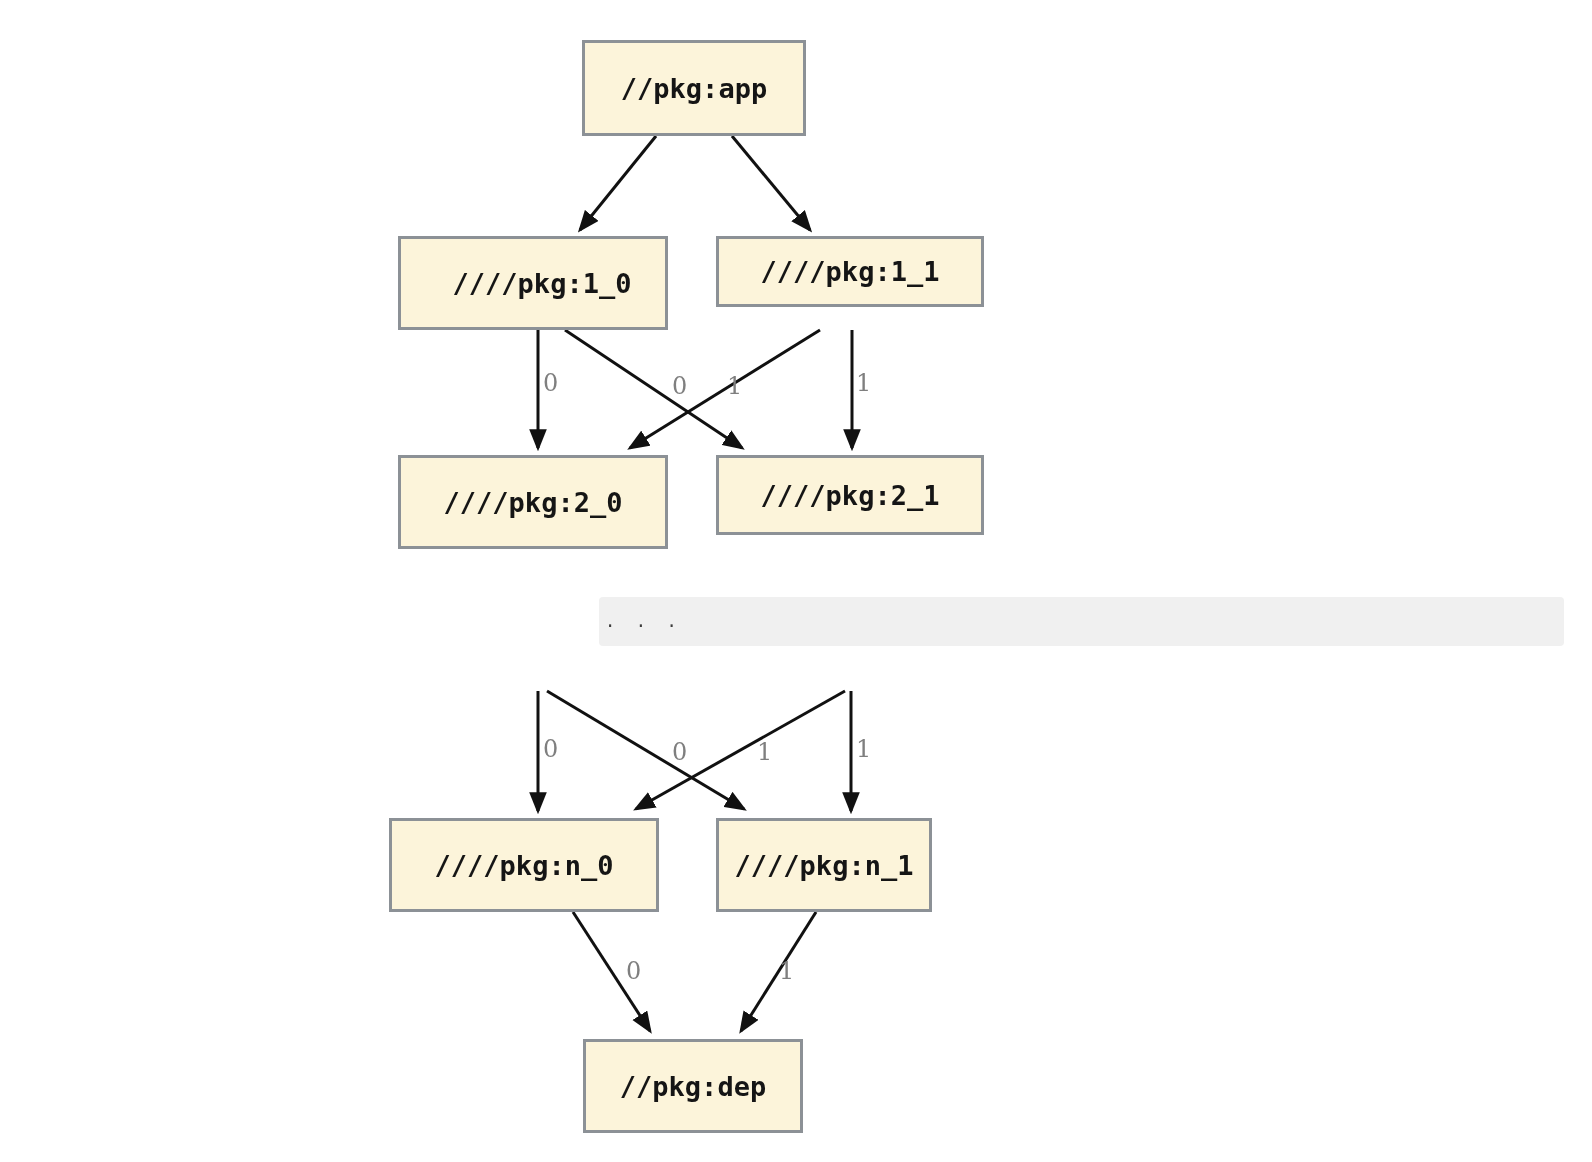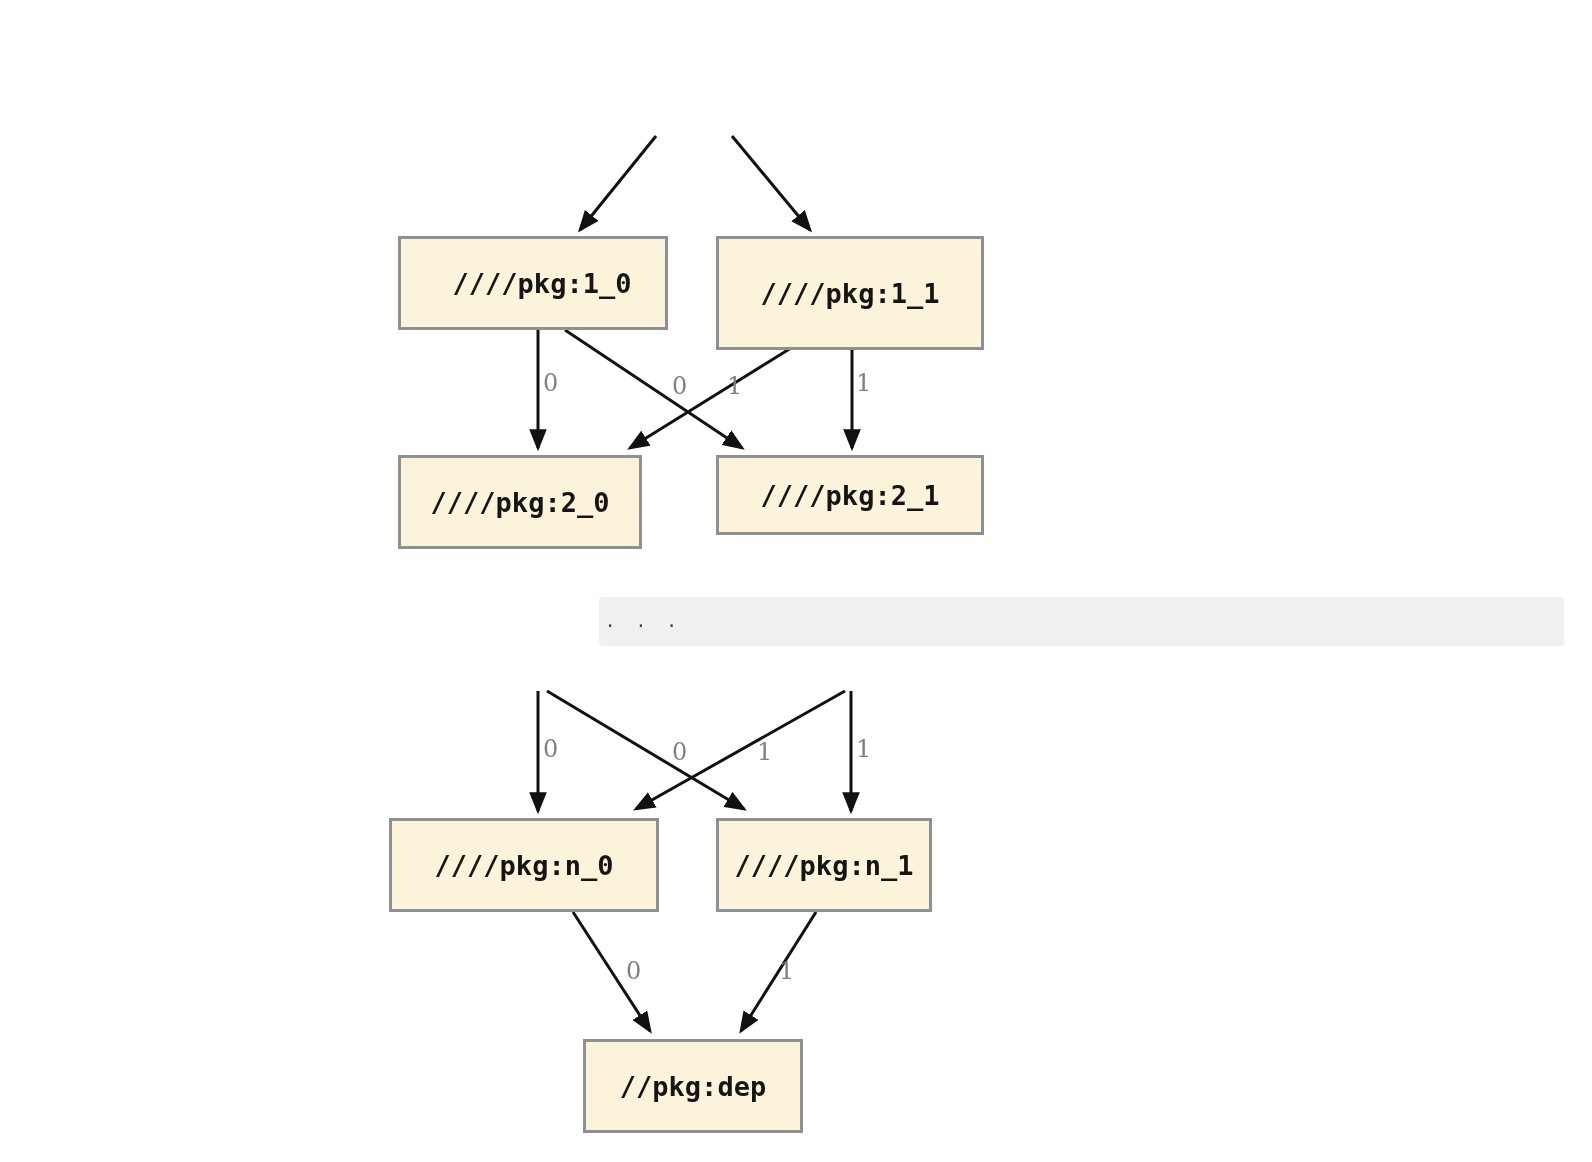--- a/index.html
+++ b/index.html
@@ -31,22 +31,22 @@
     align-items: center;
     justify-content: center;
     font-family: "DejaVu Sans Mono", "Liberation Mono", monospace;
     font-weight: bold;
     font-size: 27px;
     color: #151515;
     white-space: nowrap;
   }
   .node-app   { left: 582px; top: 40px;   width: 224px; height: 96px; }
   .node-1_0   { left: 398px; top: 236px;  width: 270px; height: 94px; padding-left: 18px; }
-  .node-1_1   { left: 716px; top: 236px;  width: 268px; height: 114px; }
-  .node-2_0   { left: 398px; top: 455px;  width: 244px; height: 94px; }
+  .node-1_1   { left: 716px; top: 236px;  width: 268px; height: 71px; }
+  .node-2_0   { left: 398px; top: 455px;  width: 270px; height: 94px; }
   .node-2_1   { left: 716px; top: 455px;  width: 268px; height: 80px; }
   .node-n_0   { left: 389px; top: 818px;  width: 270px; height: 94px; }
   .node-n_1   { left: 716px; top: 818px;  width: 216px; height: 94px; }
   .node-dep   { left: 583px; top: 1039px; width: 220px; height: 94px; }
   .edge-label {
     position: absolute;
     z-index: 3;
     font-family: "DejaVu Serif", "Liberation Serif", serif;
     font-size: 24px;
     color: #7F7F7F;
@@ -107,20 +107,21 @@
 
     <line class="edge-line" x1="538" y1="691" x2="538" y2="811" marker-end="url(#arrowhead)"></line>
     <line class="edge-line" x1="547" y1="691" x2="744" y2="809" marker-end="url(#arrowhead)"></line>
     <line class="edge-line" x1="845" y1="691" x2="636" y2="809" marker-end="url(#arrowhead)"></line>
     <line class="edge-line" x1="851" y1="691" x2="851" y2="811" marker-end="url(#arrowhead)"></line>
 
     <line class="edge-line" x1="573" y1="912" x2="650" y2="1031" marker-end="url(#arrowhead)"></line>
     <line class="edge-line" x1="816" y1="912" x2="741" y2="1031" marker-end="url(#arrowhead)"></line>
   </svg>
 
+  <div class="node node-app">//pkg:app</div>
   <div class="node node-1_0">////pkg:1_0</div>
   <div class="node node-1_1">////pkg:1_1</div>
   <div class="node node-2_0">////pkg:2_0</div>
   <div class="node node-2_1">////pkg:2_1</div>
   <div class="node node-n_0">////pkg:n_0</div>
   <div class="node node-n_1">////pkg:n_1</div>
   <div class="node node-dep">//pkg:dep</div>
 
   <span class="edge-label lbl-t1">0</span>
   <span class="edge-label lbl-t2">0</span>

